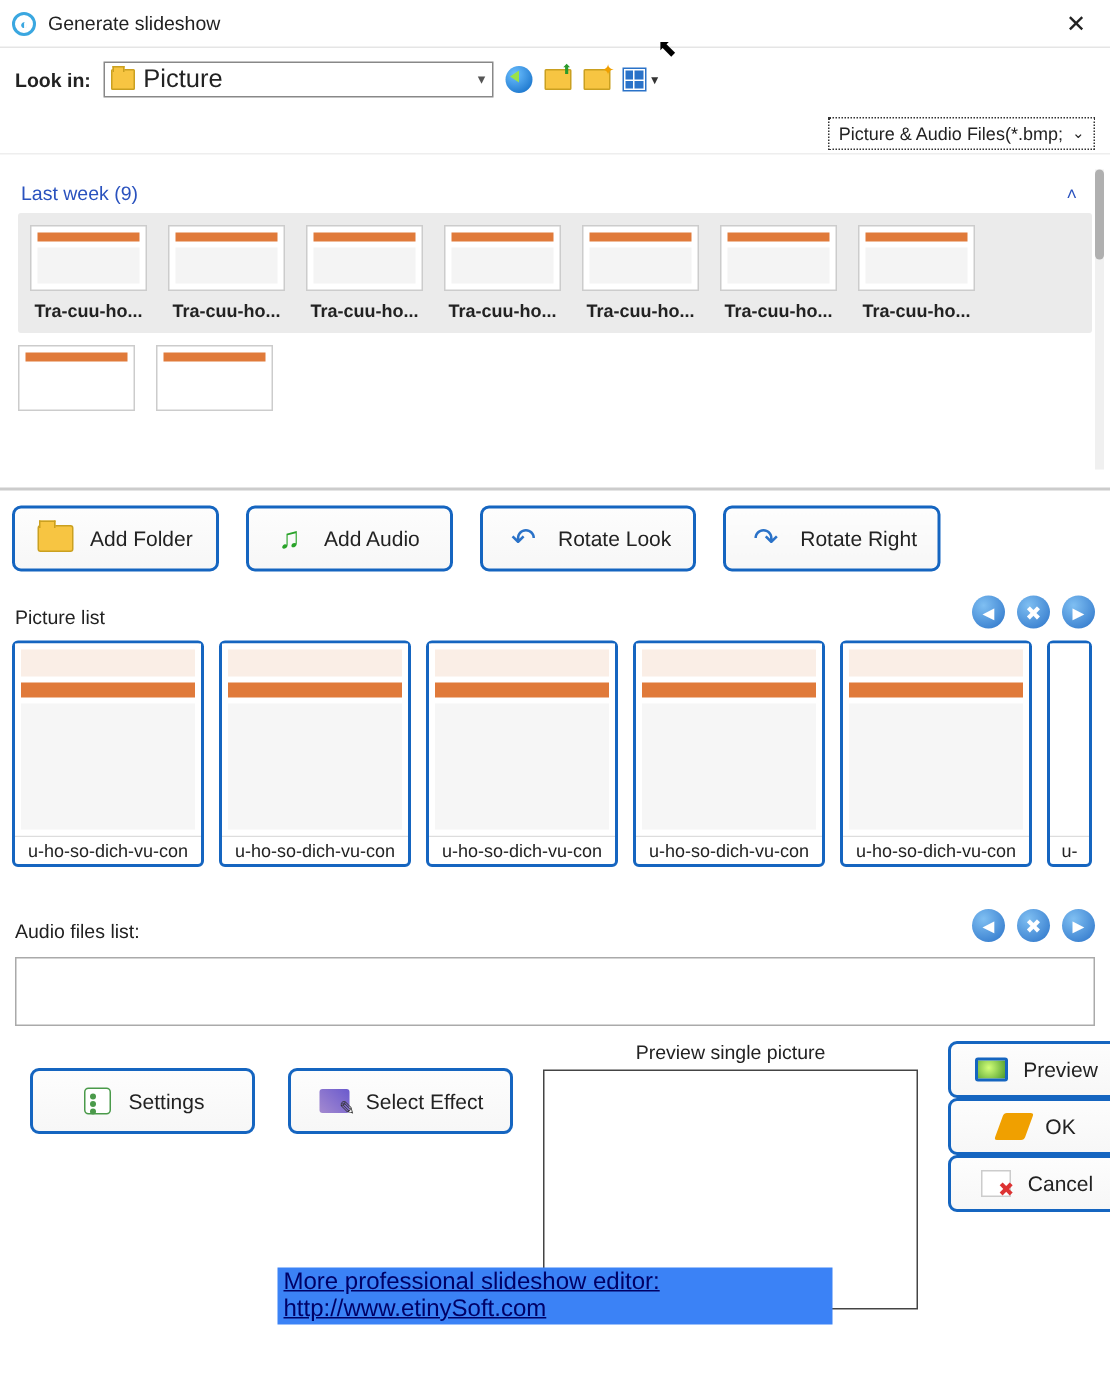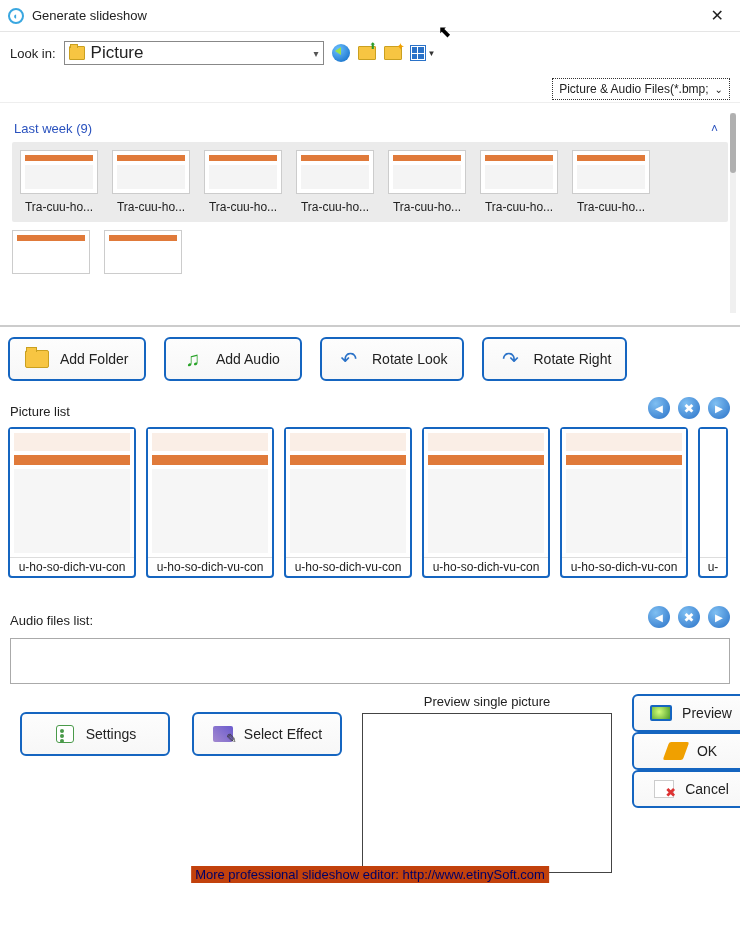--- a/index.html
+++ b/index.html
@@ -6,21 +6,21 @@
 body { background: #fff; width: 740px; height: 932px; overflow: hidden; font-size: 13px; color: #222; }
 
 
 .titlebar { display: flex; align-items: center; height: 32px; padding: 0 8px; border-bottom: 1px solid #e5e5e5; }
 .titlebar .app-icon { width: 16px; height: 16px; border-radius: 50%; border: 2px solid #3aa7e0; display: flex; align-items: center; justify-content: center; font-size: 9px; color:#3aa7e0; margin-right: 8px; }
 .titlebar .title { flex: 1; font-size: 13px; }
 .titlebar .close { font-size: 16px; cursor: pointer; padding: 4px 8px; }
 
 
 .lookbar { display: flex; align-items: center; height: 42px; padding: 6px 10px; gap: 8px; }
-.lookbar label { font-size: 13px; }
+.lookbar label { font-size: 13px; font-weight: bold; }
 .look-select { flex: 0 0 260px; display: flex; align-items: center; border: 1px solid #888; height: 24px; padding: 0 4px; background:#fff; }
 .look-select .folder-icon { width:16px; height:14px; background:#f7c542; border:1px solid #caa020; border-radius:1px; margin-right:6px; position:relative; }
 .look-select .folder-icon::before{content:"";position:absolute;left:0;top:-3px;width:6px;height:3px;background:#f7c542;border:1px solid #caa020;border-bottom:none;}
 .look-select .sel-text { flex:1; font-size:17px; }
 .look-select .chev { font-size:10px; color:#555; }
 .toolbar-icons { display:flex; gap:8px; align-items:center; }
 .ticon { width:18px; height:18px; display:flex; align-items:center; justify-content:center; }
 .globe { width:18px; height:18px; border-radius:50%; background:radial-gradient(circle at 35% 30%, #6dc0ff, #0a66c2); position:relative; }
 .globe .arrow{position:absolute;left:3px;top:3px;width:0;height:0;border-top:4px solid transparent;border-bottom:4px solid transparent;border-right:6px solid #9be24a;}
 .folder-up { width:18px;height:14px;background:#f7c542;border:1px solid #caa020;border-radius:1px;position:relative; }
@@ -33,21 +33,21 @@
 .view-drop .chev{font-size:8px;margin-left:2px;color:#333;}
 .filetype { margin-left:auto; display:flex; align-items:center; border:1px dotted #333; height:22px; padding:0 6px; gap:6px; font-size:12px;}
 .filetype .chev{font-size:10px;}
 
 
 .browser { border-top:1px solid #eee; border-bottom:2px solid #ccc; height:225px; overflow:hidden; padding:10px 12px 0 12px; position:relative;}
 .group-header { color:#2a52be; font-size:13px; display:flex; align-items:center; margin:8px 0 6px 2px;}
 .group-header .gh-text{flex:0 0 auto;}
 .group-header .chev-up { margin-left:auto; color:#2a52be; font-size:12px; margin-right:10px;}
 .thumb-row { display:flex; gap:14px; background:#ebebeb; padding:8px; border-radius:2px; }
-.thumb { width:78px; text-align:center; font-size:12px; white-space:nowrap; overflow:hidden; text-overflow:ellipsis; }
+.thumb { width:78px; text-align:center; font-size:12px; white-space:nowrap; overflow:hidden; text-overflow:ellipsis;font-weight:bold; }
 .thumb .timg { width:78px; height:44px; background:#fff; border:1px solid #ccc; margin-bottom:6px; position:relative; overflow:hidden;}
 .thumb .timg .bar{position:absolute;left:4px;right:4px;top:4px;height:6px;background:#e07a3a;}
 .thumb .timg .body{position:absolute;left:4px;right:4px;top:14px;bottom:4px;background:#f4f4f4;}
 .thumb-row2 { display:flex; gap:14px; padding:8px 0 0 0; }
 .thumb-row2 .timg{width:78px;height:44px;border:1px solid #ccc;background:#fff;position:relative;overflow:hidden;}
 .thumb-row2 .timg .bar{position:absolute;left:4px;right:4px;top:4px;height:6px;background:#e07a3a;}
 .vscroll { position:absolute; right:4px; top:10px; width:6px; height:200px; background:#f0f0f0; }
 .vscroll .handle{position:absolute;top:0;width:6px;height:60px;background:#b0b0b0;border-radius:3px;}
 
 
@@ -96,21 +96,21 @@
 .preview-box { width:250px; height:160px; border:1px solid #444; background:#fff;}
 
 .rightcol { display:flex; flex-direction:column; gap:0; margin-left:auto;justify-content:space-between;}
 .rbtn { display:flex; align-items:center; gap:10px; border:2px solid #1565c0; border-radius:6px; height:38px; width:118px; justify-content:center; font-size:14px; cursor:pointer; background:linear-gradient(#fdfdfd,#f7f7f7);}
 .ricon{width:22px;height:20px;display:flex;align-items:center;justify-content:center;}
 .preview-th{width:22px;height:16px;background:radial-gradient(circle at 40% 40%, #d4ff7a, #4a9a2a);border:2px solid #1565c0;border-radius:2px;}
 .ok-icon{width:20px;height:18px;background:#f0a000;transform:skewX(-20deg);border-radius:2px;}
 .cancel-icon{width:20px;height:18px;background:#fff;border:1px solid #ccc;position:relative;}
 .cancel-icon::after{content:"✖";position:absolute;right:-3px;bottom:-3px;font-size:13px;color:#d33;}
 
-.footer-link { position:absolute; bottom:0; left:50%; transform:translateX(-50%); background:#c2410c; color:#006; font-size:13px; padding:1px 4px; }
+.footer-link { position:absolute; bottom:0; left:50%; transform:translateX(-50%); background:#3b82f6; color:#006; font-size:16px; padding:1px 4px; text-decoration:underline;}
 .cursor { position:absolute; left:438px; top:22px; font-size:16px; color:#000; pointer-events:none;}
 .filetype-row{display:flex;padding:4px 10px 2px 10px;}
 </style>
 </head>
 <body>
 
 <div class="titlebar">
   <div class="app-icon">◐</div>
   <div class="title">Generate slideshow</div>
   <div class="close">✕</div>

